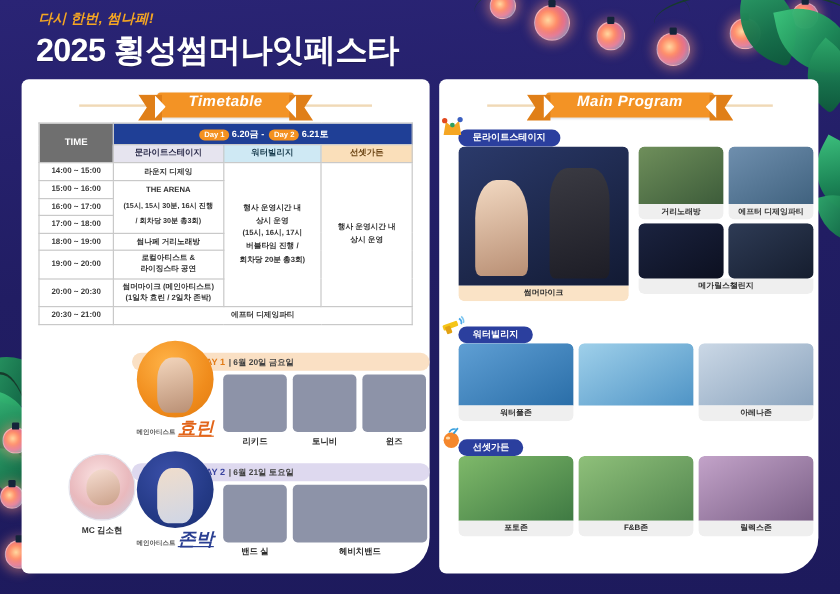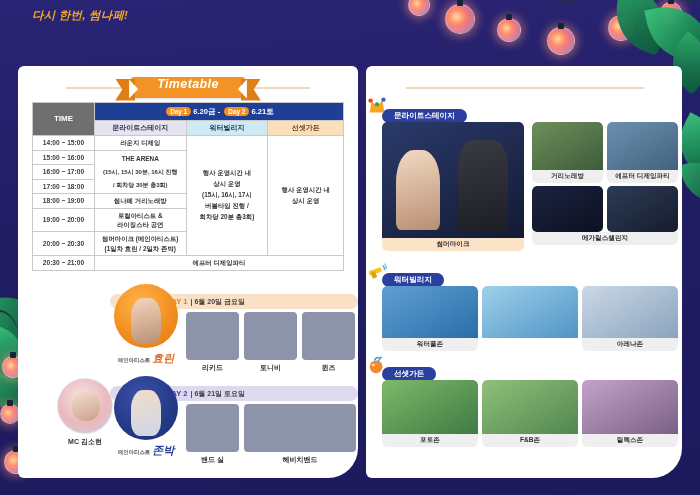--- a/index.html
+++ b/index.html
@@ -82,21 +82,21 @@
   .daybar .dsub{ font-size:7px; font-weight:700; color:#444; margin-left:3px; }
 
   .mainart { position:absolute; width:72px; text-align:center; }
   .mainart .circ { width:64px;height:64px;border-radius:50%; margin:0 auto; position:relative; overflow:hidden;}
   .mainart.a1 .circ{ background:radial-gradient(circle at 40% 30%,#ffb347,#f08c1c 60%,#e07a10); }
   .mainart.a2 .circ{ background:radial-gradient(circle at 40% 30%,#3a4fa8,#243a86 60%,#1b2f72); }
   .mainart .circ .fig{ position:absolute; left:17px; top:14px; width:30px;height:46px;border-radius:40% 40% 30% 30%;
             background:linear-gradient(165deg,#f3d6bd,#b98f74); }
   .mainart.a2 .circ .fig{ background:linear-gradient(165deg,#f0ddcb,#cfd6e6); }
   .mainart .lbl { font-size:5.4px; font-weight:700; color:#555; margin-top:2px; display:inline-block;}
-  .mainart .nm  { font-size:11px; font-weight:800; margin-left:2px; font-style:italic;}
+  .mainart .nm  { font-size:15px; font-weight:800; margin-left:2px; font-style:italic;text-decoration:underline;}
   .mainart.a1 .nm { color:#e2651a; }
   .mainart.a2 .nm { color:#2a3f92; }
 
   .thumbs { position:absolute; display:flex; gap:5px; }
   .thumb { text-align:center; }
   .thumb .im { border-radius:4px; background:#8d93a8; overflow:hidden; position:relative;}
   .thumb .cap{ font-size:7px; font-weight:700; color:#2c2c2c; margin-top:3px; }
 
   
   .zone { position:absolute; }
@@ -154,20 +154,21 @@
     <div class="bulb" style="left:0px;top:404px;width:20px;height:20px;"></div>
     <div class="bulb" style="left:4px;top:450px;width:24px;height:24px;"></div>
   </div>
   <div>
     <div class="leaf v2" style="left:676px;top:120px;width:46px;height:50px;transform:rotate(28deg);"></div>
     <div class="leaf" style="left:684px;top:160px;width:40px;height:44px;transform:rotate(-14deg);"></div>
   </div>
 
   <div class="hdr">
     <div class="kicker">다시 한번, 썸나페!</div>
+    <div class="title">2025 횡성썸머나잇페스타</div>
   </div>
 
   <div class="panel" id="panel-left"></div>
 
   <div class="ribbon" style="position:absolute;left:60px;top:74px;width:256px;">
     <div class="rline"></div>
     <div class="rbody">
       <div class="tail l"></div>
       <div class="tail r"></div>
       <div class="notch l"></div>
@@ -300,20 +301,27 @@
         <div class="im ph-m" style="width:112px;height:48px;"></div>
         <div class="cap">헤비치밴드</div>
       </div>
     </div>
   </div>
 
   <div class="panel" id="panel-right"></div>
 
   <div class="ribbon" style="position:absolute;left:400px;top:74px;width:250px;">
     <div class="rline"></div>
+    <div class="rbody">
+      <div class="tail l"></div>
+      <div class="tail r"></div>
+      <div class="notch l"></div>
+      <div class="notch r"></div>
+      <span>Main Program</span>
+    </div>
   </div>
 
   <div class="zone" style="left:382px;top:104px;">
     <div style="position:relative;display:inline-block;">
       <svg class="zicon" viewBox="0 0 24 24">
         <path d="M4 18 L6 6 L12 11 L18 5 L20 18 Z" fill="#f5a623"></path>
         <circle cx="5" cy="5" r="2.4" fill="#e2491f"></circle>
         <circle cx="12" cy="9" r="2.2" fill="#2f9e5e"></circle>
         <circle cx="19" cy="4" r="2.4" fill="#3b5fc0"></circle>
       </svg>

